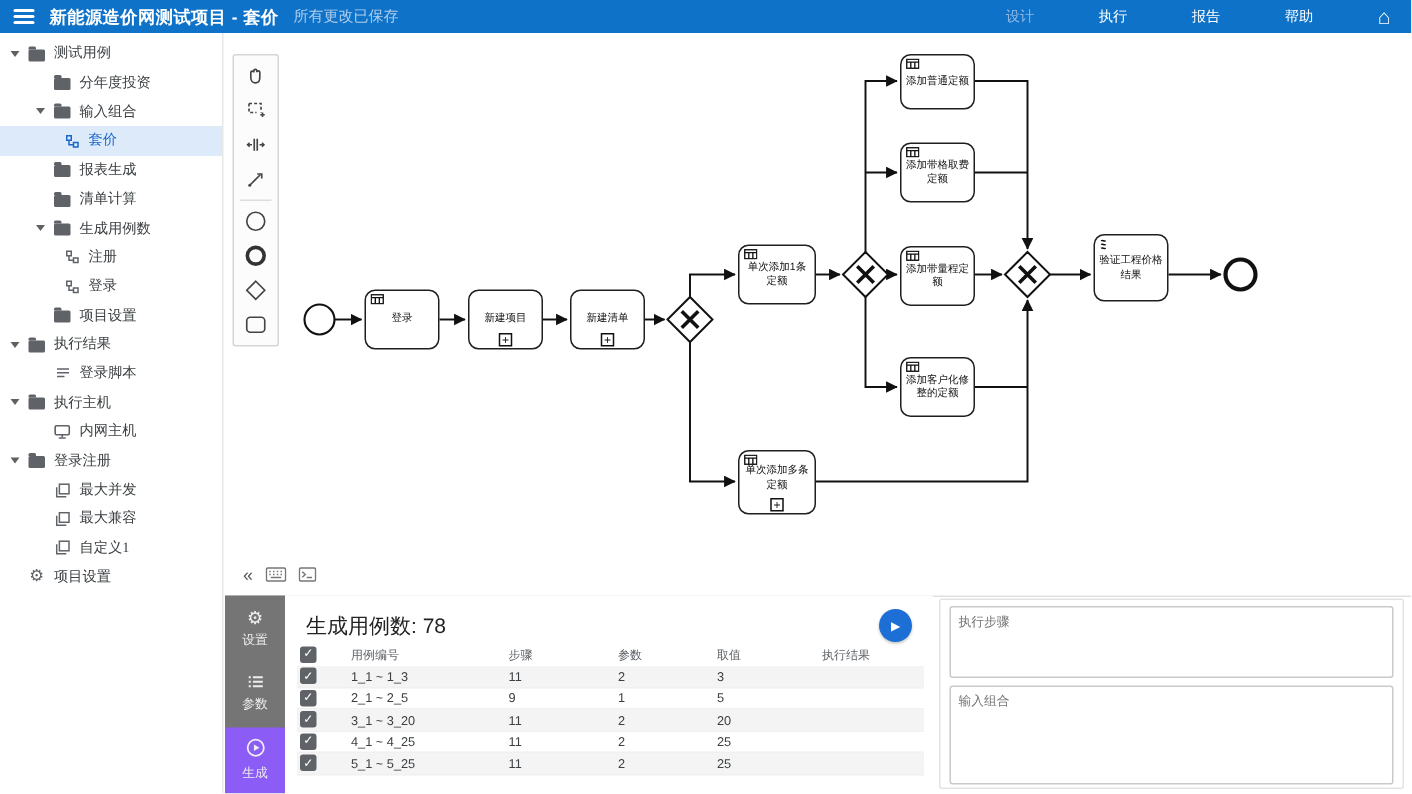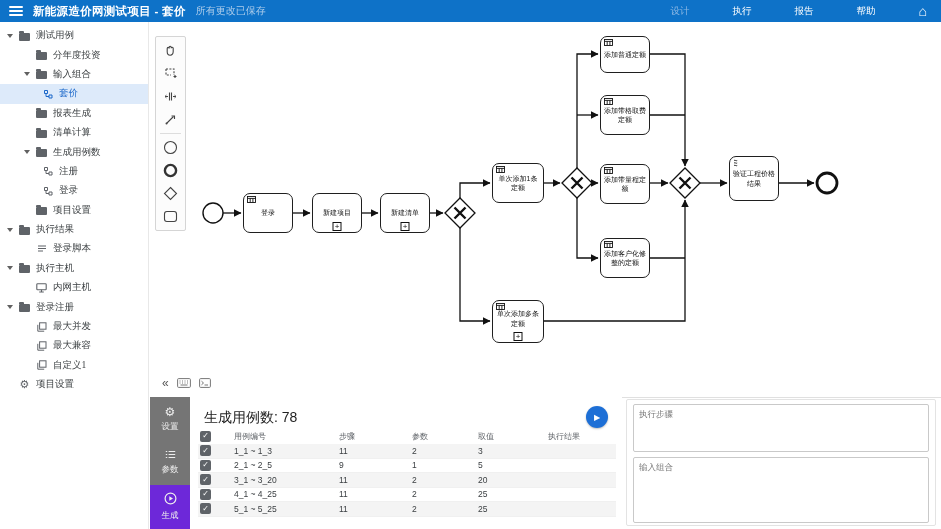--- a/index.html
+++ b/index.html
@@ -40,21 +40,21 @@
   .node{position:absolute;border:1.2px solid #1f1f1f;border-radius:7px;background:#fff;display:flex;align-items:center;justify-content:center;text-align:center;font-size:7px;line-height:1.3;color:#111;padding:2px 3px;box-sizing:border-box;cursor:pointer;z-index:3;}
   .corner-ic{position:absolute;top:2px;left:3px;}
   .plus{position:absolute;bottom:1px;left:50%;transform:translateX(-50%);width:9px;height:9px;border:1px solid #111;background:#fff;display:flex;align-items:center;justify-content:center;font-size:8px;line-height:1;color:#111;box-sizing:border-box;}
   .cfoot{position:absolute;left:12px;bottom:8px;display:flex;align-items:center;gap:8px;color:#555;z-index:5;}
   .cfoot .collapse{font-size:12px;line-height:1;cursor:pointer;}
   .cfoot .fico{cursor:pointer;display:flex;align-items:center;}
 
   
   .btoolbar{position:absolute;left:150px;top:397px;width:40px;bottom:0;background:#757575;display:flex;flex-direction:column;z-index:4;}
   .btool{height:44px;display:flex;flex-direction:column;align-items:center;justify-content:center;gap:3px;color:#eee;font-size:8.5px;cursor:pointer;}
-  .btool.active{background:#6d28d9;}
+  .btool.active{background:#8b5cf6;}
   .btool .g{font-size:12px;line-height:1;}
   .tablezone{position:absolute;left:190px;top:397px;width:432px;bottom:0;background:#fff;}
   .summary{position:absolute;left:14px;top:12px;font-size:14px;color:#222;}
   .playbtn{position:absolute;right:14px;top:9px;width:22px;height:22px;border-radius:50%;background:#1d6fd6;color:#fff;display:flex;align-items:center;justify-content:center;font-size:8px;cursor:pointer;box-shadow:0 1px 2px rgba(0,0,0,.25);}
   table.cases{position:absolute;left:8px;right:6px;top:31px;border-collapse:collapse;table-layout:fixed;width:418px;font-size:8.5px;color:#3c4043;}
   table.cases th{font-size:8px;font-weight:normal;color:#5f6368;text-align:left;height:16px;padding:0 2px;}
   table.cases td{height:13.5px;padding:0 2px;border-bottom:1px solid #f0f0f0;}
   tr.alt{background:#f4f4f4;}
   .cb{width:11px;height:11px;border-radius:2px;background:#5f6368;color:#fff;display:flex;align-items:center;justify-content:center;font-size:8px;line-height:1;cursor:pointer;}
   .rightpanel{position:absolute;left:626px;right:5px;top:399px;bottom:3px;background:#fff;border:1px solid #e3e3e3;border-radius:2px;box-sizing:border-box;padding:4px 6px;}

